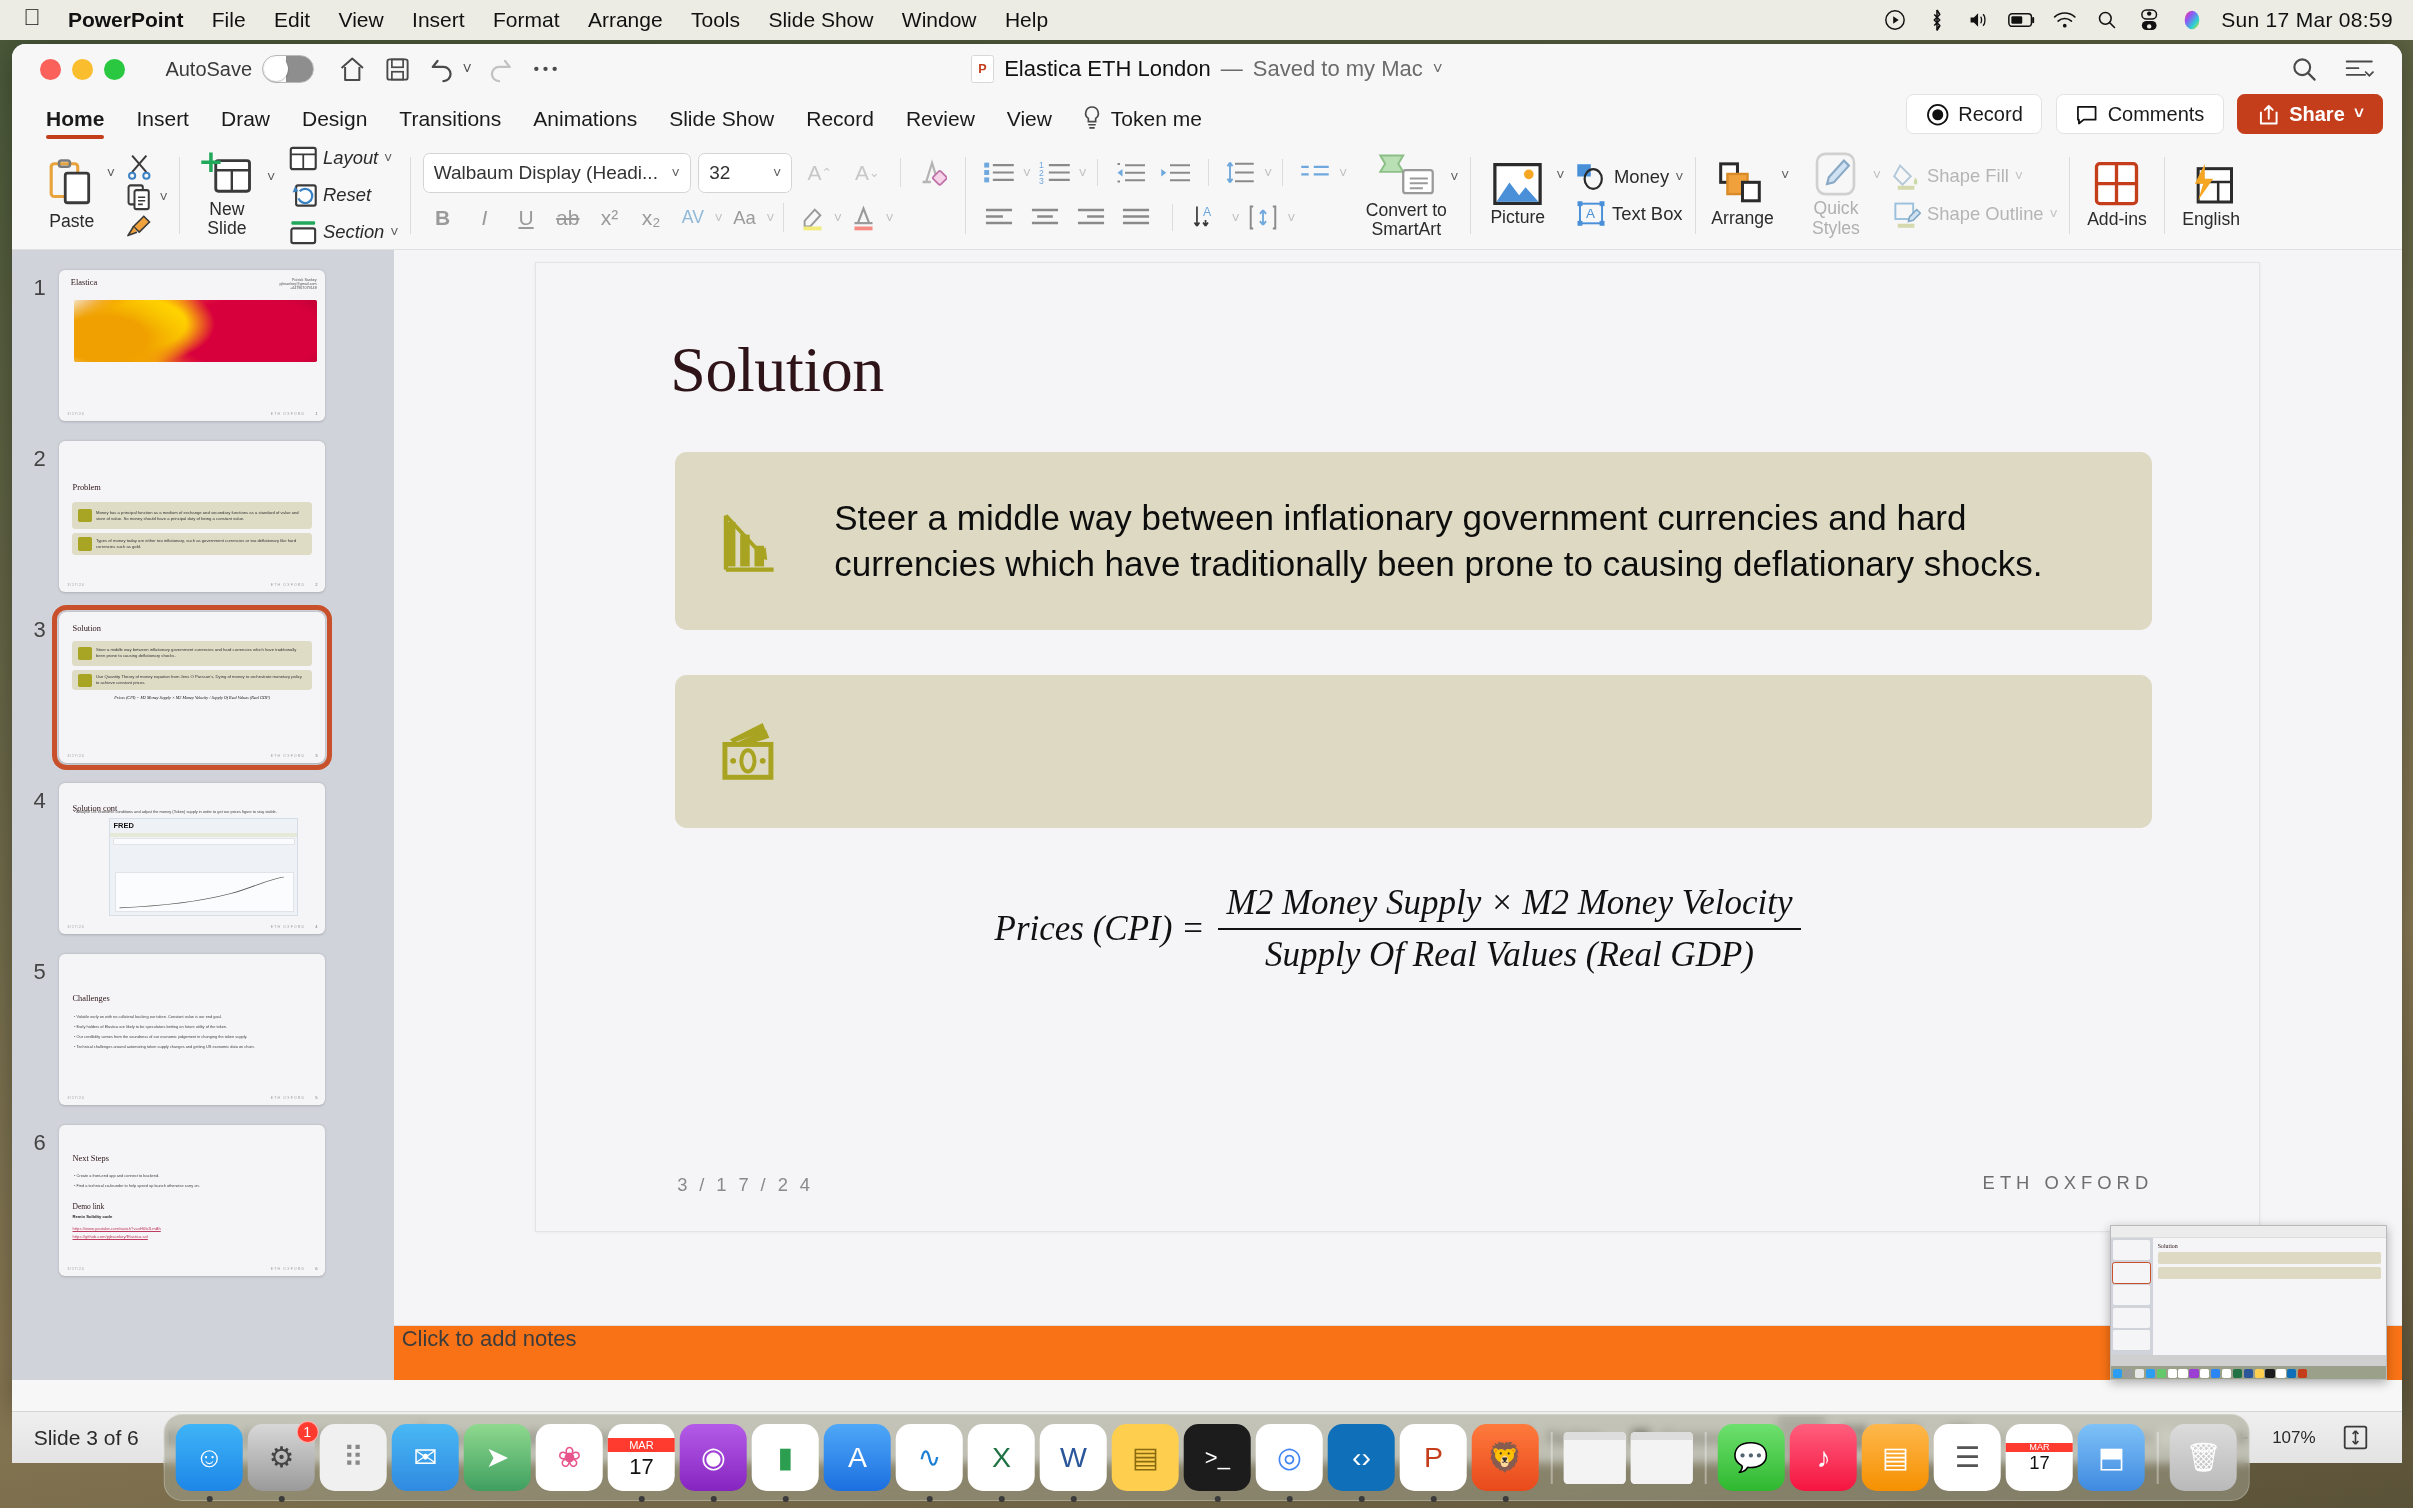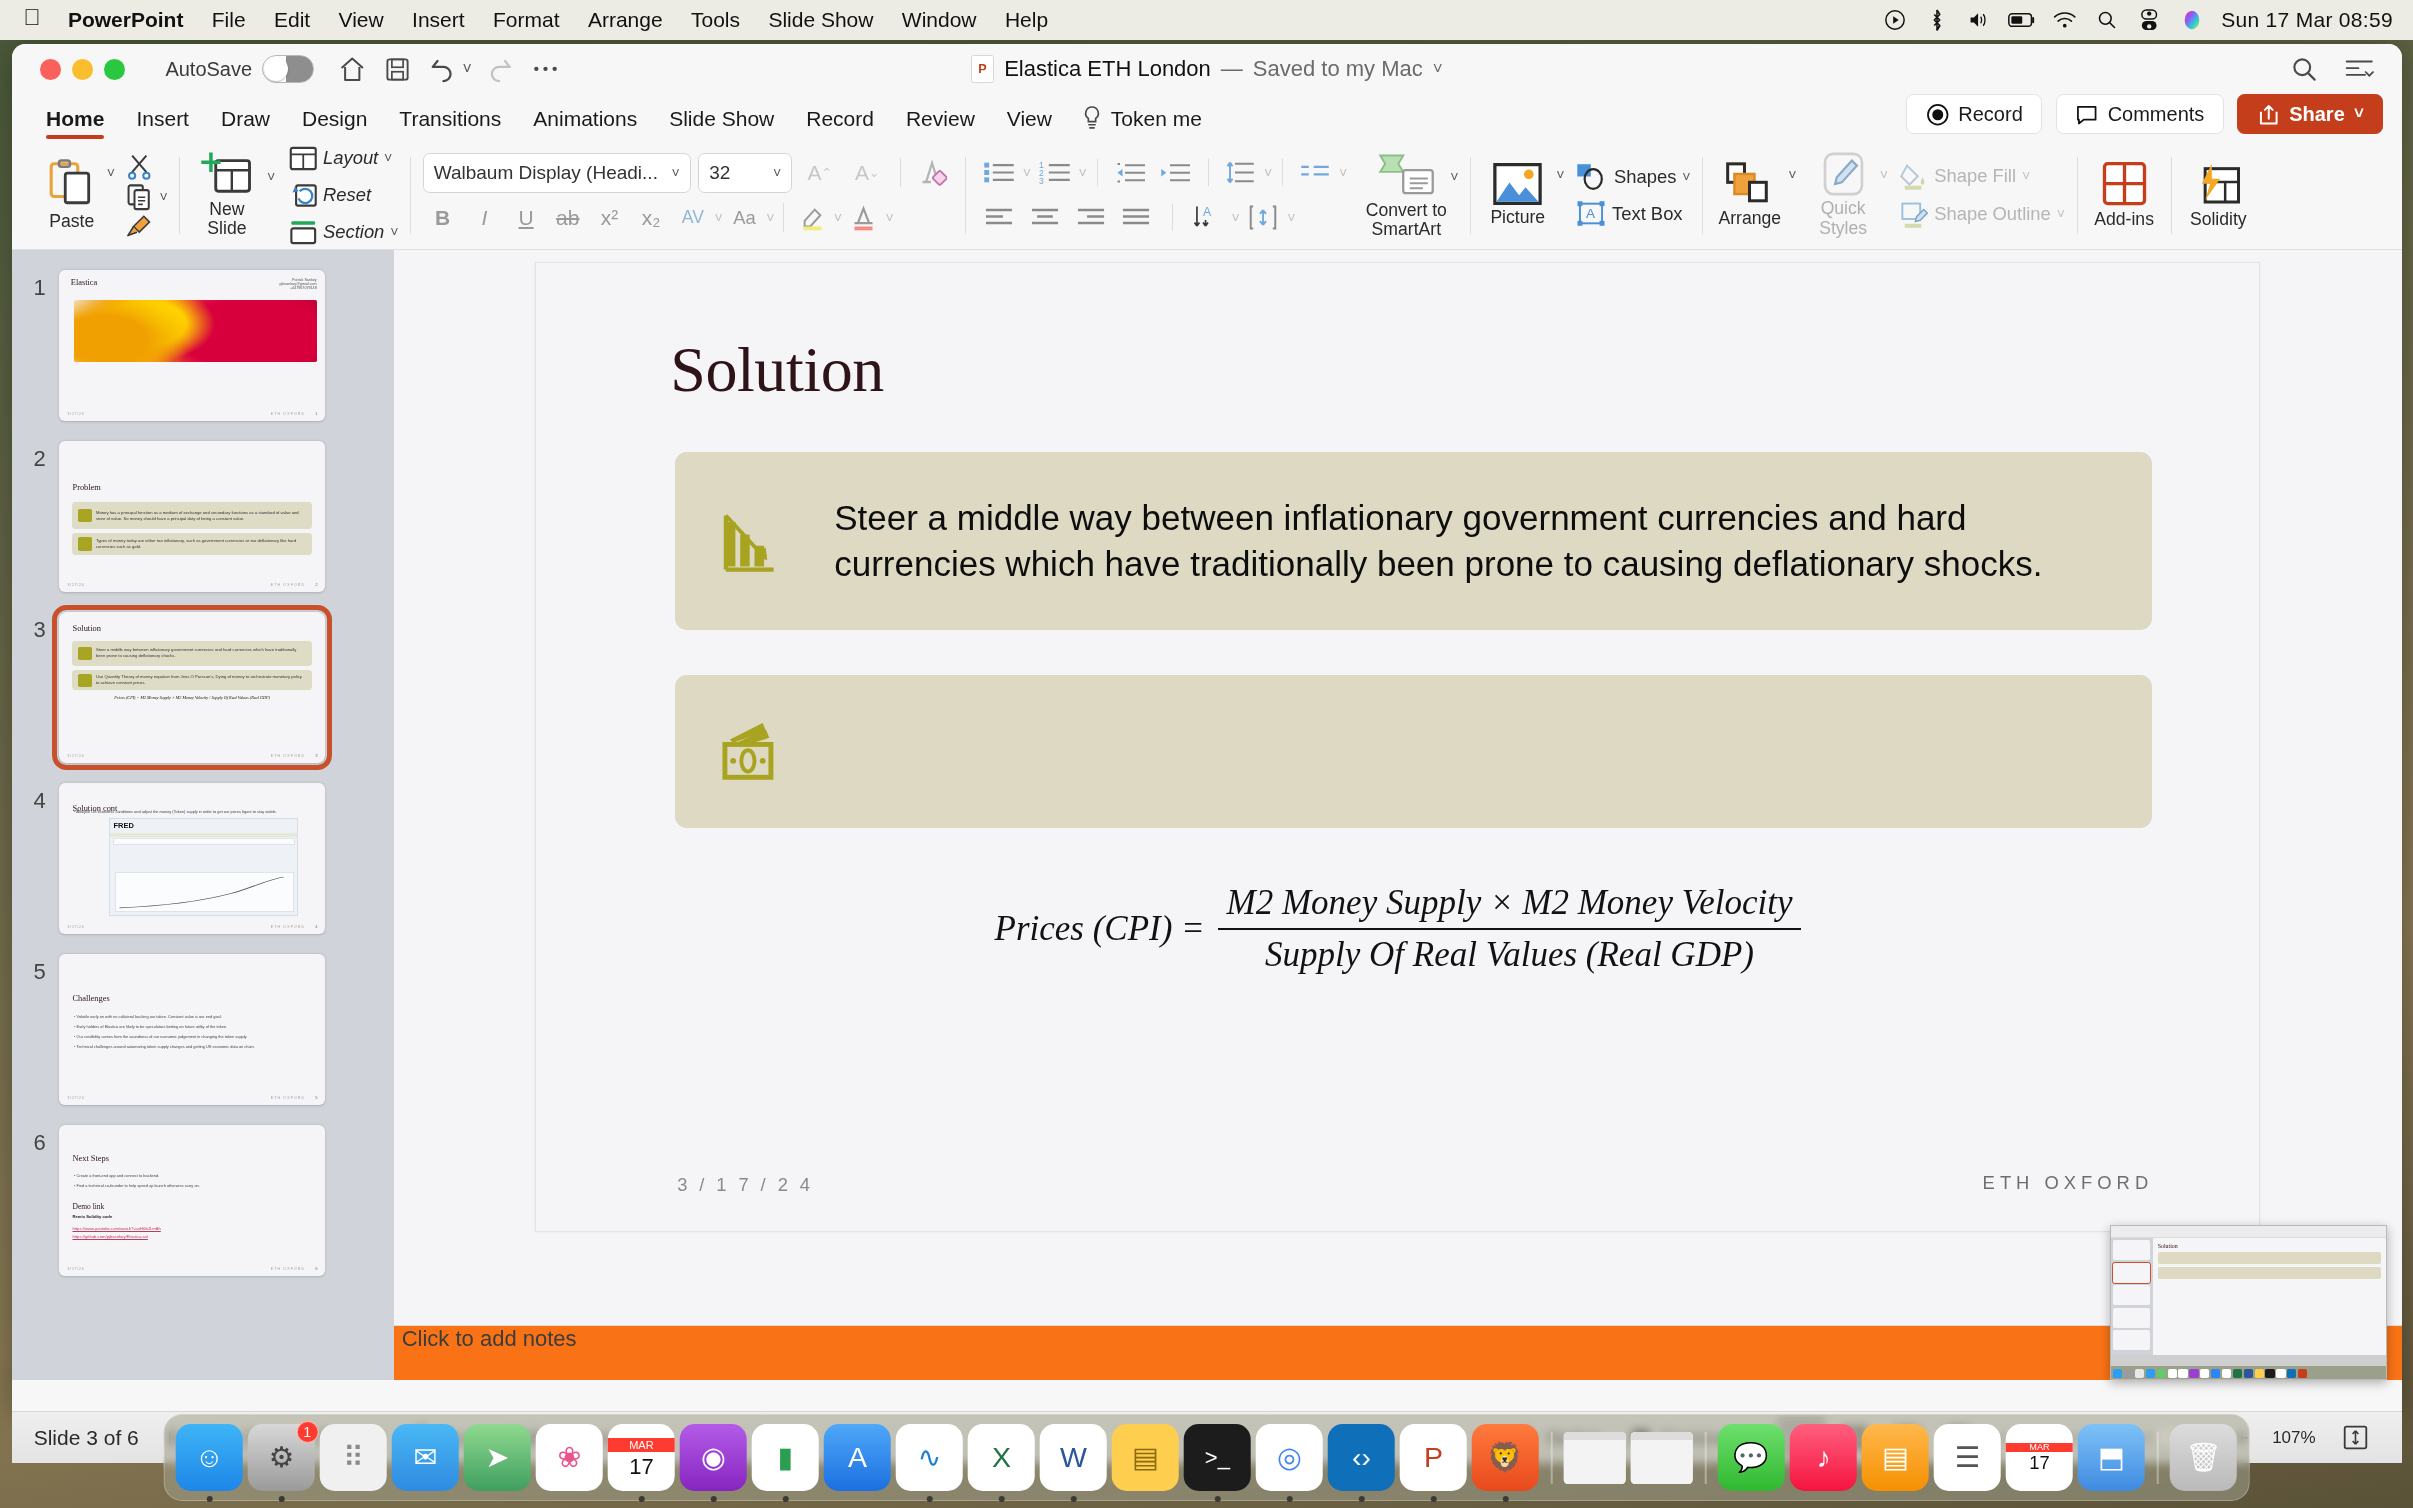--- a/index.html
+++ b/index.html
@@ -737,21 +737,21 @@
         </svg>
         <span class="lbl">Picture</span>
       </div>
       <div class="caret" style="align-self:flex-start;margin-top:20px;margin-left:3.4px;">˅</div>
       <div class="mini-col" style="margin-left:11.7px;gap:10px;">
         <div class="mini-row">
           <svg width="32" height="27" viewBox="0 0 26 22">
               <rect x="1" y="1" width="11" height="10" fill="#4a90d9"></rect>
               <ellipse cx="14" cy="13" rx="7" ry="8" fill="none" stroke="#2b2b2b" stroke-width="1.8"></ellipse>
             </svg>
-          <span>Shapes</span>
+          <span>Money</span>
           <span class="caret">˅</span>
         </div>
         <div class="mini-row">
           <svg width="30" height="27" viewBox="0 0 24 22" style="font-size:22px">
               <rect x="3" y="3" width="18" height="16" fill="none" stroke="#4a90d9" stroke-width="1.6"></rect>
               <text x="8" y="15" font-size="11" fill="#4a90d9">A</text>
               <rect x="1" y="1" width="4" height="4" fill="#4a90d9"></rect>
               <rect x="19" y="1" width="4" height="4" fill="#4a90d9"></rect>
               <rect x="1" y="17" width="4" height="4" fill="#4a90d9"></rect>
               <rect x="19" y="17" width="4" height="4" fill="#4a90d9"></rect>
@@ -817,21 +817,21 @@
       </div>
     </div>
     <div class="rsep"></div>
     <div class="rgroup">
       <div class="big-btn">
         <svg width="47" height="45" viewBox="0 0 28 27">
           <rect x="6" y="4" width="20" height="20" fill="#fff" stroke="#2b2b2b" stroke-width="1.8"></rect>
           <path d="M6 12h20M18 12v12" stroke="#2b2b2b" stroke-width="1.5"></path>
           <path d="M10 1l-6 12h5l-3 10 9-13h-5z" fill="#f5a623"></path>
         </svg>
-        <span class="lbl">Solidity</span>
+        <span class="lbl">English</span>
       </div>
     </div>
   </div>
 
   <div id="main">
 
     <div id="thumbs">
 
       <div class="thumb-row">
         <div class="thumb-num">1</div>

